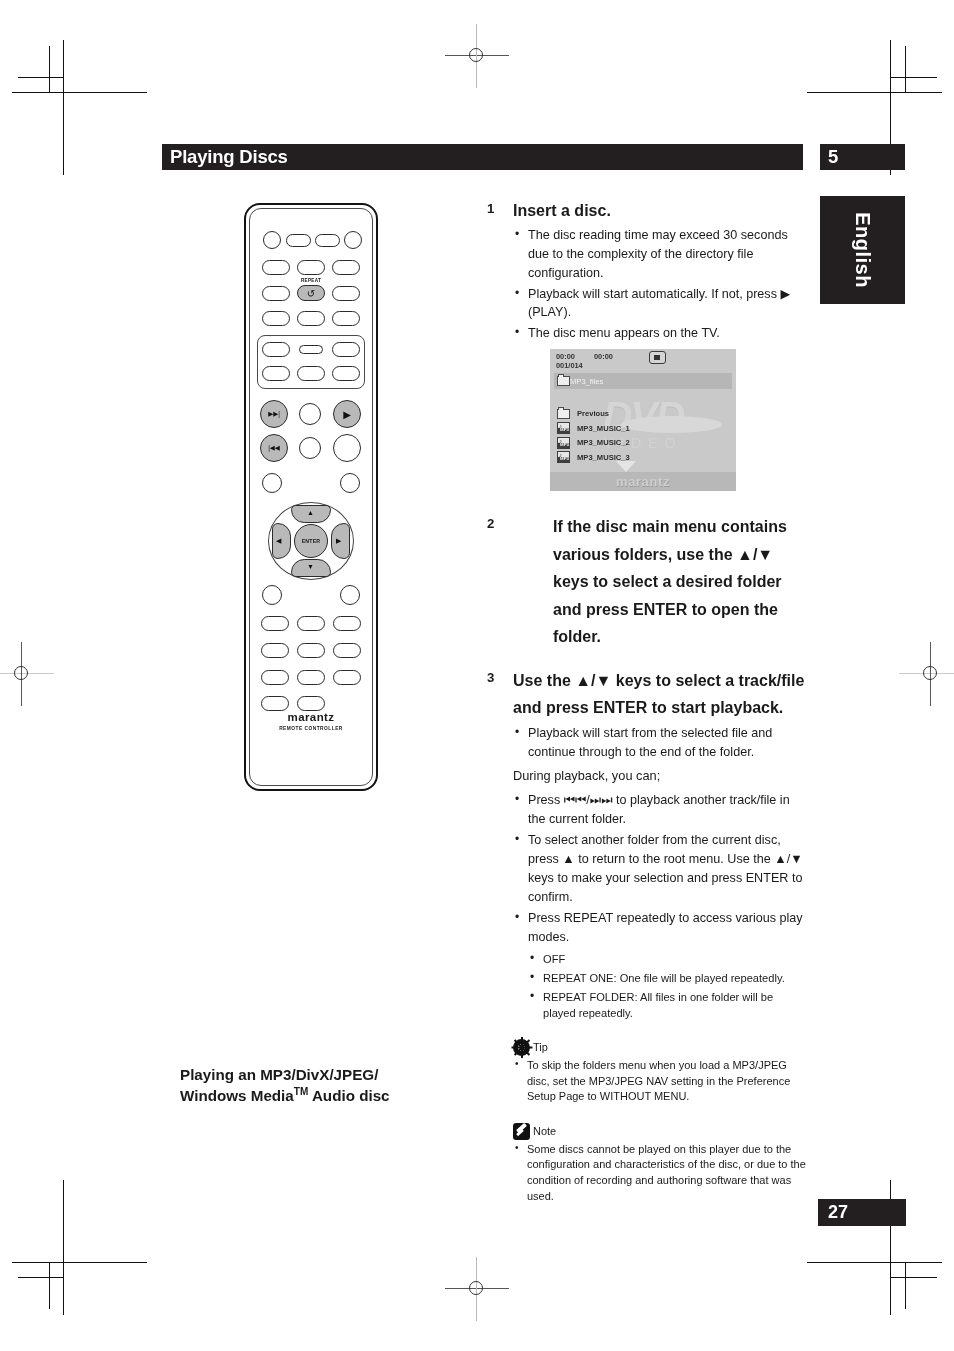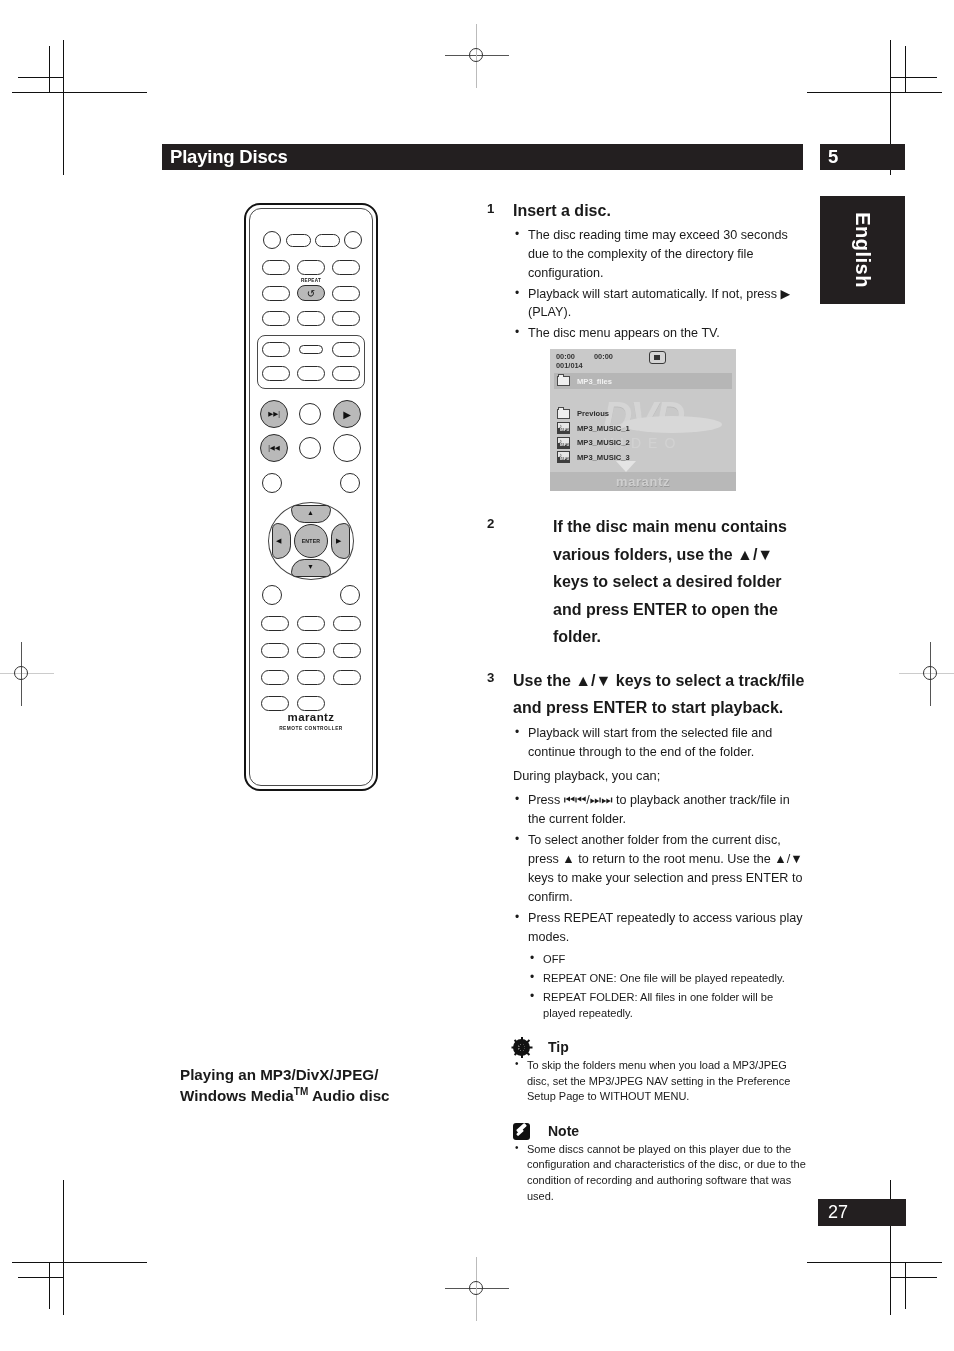--- a/index.html
+++ b/index.html
@@ -42,21 +42,21 @@
   #lang-tab-label{
     position:absolute;left:0;top:0;width:108px;height:85px;
     transform:rotate(90deg);transform-origin:42.5px 42.5px;
     display:flex;align-items:center;justify-content:center;
     color:#fff;font-size:20px;font-weight:bold;letter-spacing:0.5px;
   }
   #page-number-badge{
     position:absolute;left:818px;top:1199px;width:88px;height:27px;background:#231f20;
   }
   #page-number{
-    position:absolute;left:10px;top:3px;color:#fff;font-size:18px;font-weight:normal;
+    position:absolute;left:10px;top:3px;color:#fff;font-size:18px;font-weight:bold;
   }
 
   
   #right-col{position:absolute;left:487px;top:198px;width:320px;}
   .step{display:flex;margin-bottom:4px;}
   .step-num{width:26px;flex:0 0 26px;font-weight:bold;font-size:13.2px;line-height:1.62;}
   .step-body{flex:1;}
   .step-title{font-weight:bold;font-size:16px;line-height:1.62;}
   ul.bul{list-style:none;margin:0;padding:0;}
   ul.bul>li{
@@ -107,21 +107,21 @@
     display:flex;align-items:center;
   }
   .foldericon{
     width:13px;height:10px;background:#efefef;border:1px solid #4a4a4a;
     position:relative;flex:0 0 13px;margin-left:3px;box-sizing:border-box;
   }
   .foldericon:before{
     content:"";position:absolute;left:0;top:-3px;width:6px;height:3px;
     background:#efefef;border:1px solid #4a4a4a;border-bottom:none;box-sizing:border-box;
   }
-  #tv-folderbar .lbl{font-size:7.6px;font-weight:bold;color:#f2f2f2;margin-left:7px;}
+  #tv-folderbar .lbl{font-size:7.6px;font-weight:normal;color:#f2f2f2;}
   #tv-list{position:absolute;left:4px;top:58px;width:178px;}
   .tv-row{display:flex;align-items:center;height:13px;margin-bottom:1.5px;}
   .tv-row .lbl{font-size:7.6px;font-weight:bold;color:#2d2d2d;margin-left:7px;}
   .mp3icon{
     width:13px;height:12px;flex:0 0 13px;margin-left:3px;
     background:#e7e7e7;border:1px solid #3e3e3e;box-sizing:border-box;
     position:relative;overflow:hidden;
   }
   .mp3icon .note{position:absolute;left:1px;top:0px;font-size:6px;color:#444;line-height:6px;}
   .mp3icon .tag{position:absolute;left:0;bottom:0;width:13px;font-size:4.4px;font-weight:bold;
@@ -136,21 +136,21 @@
     display:flex;align-items:center;justify-content:center;
   }
   #tv-brand{
     font-size:13px;font-weight:bold;color:#cfcfcf;letter-spacing:0.6px;
     text-shadow:0.5px 0.5px 0 #9a9a9a;
   }
 
   
   .callout{margin-top:18px;}
   .callout-head{display:flex;align-items:center;margin-bottom:1px;}
-  .callout-title{font-size:14px;font-weight:bold;margin-left:18px;}
+  .callout-title{font-size:11px;font-weight:normal;margin-left:3px;}
   .badge-icon{width:17px;height:17px;flex:0 0 17px;position:relative;}
   .gear-icon{background:#111;border-radius:50%;position:relative;}
   .gear-icon:before{
     content:"";position:absolute;left:5px;top:5px;width:7px;height:7px;
     background:#fff;border-radius:50%;
   }
   .gear-icon .sp{position:absolute;left:7.5px;top:-2px;width:2px;height:21px;background:#111;}
   .gear-icon .sp.b{transform:rotate(45deg);transform-origin:1px 10.5px;}
   .gear-icon .sp.c{transform:rotate(90deg);transform-origin:1px 10.5px;}
   .gear-icon .sp.d{transform:rotate(135deg);transform-origin:1px 10.5px;}

